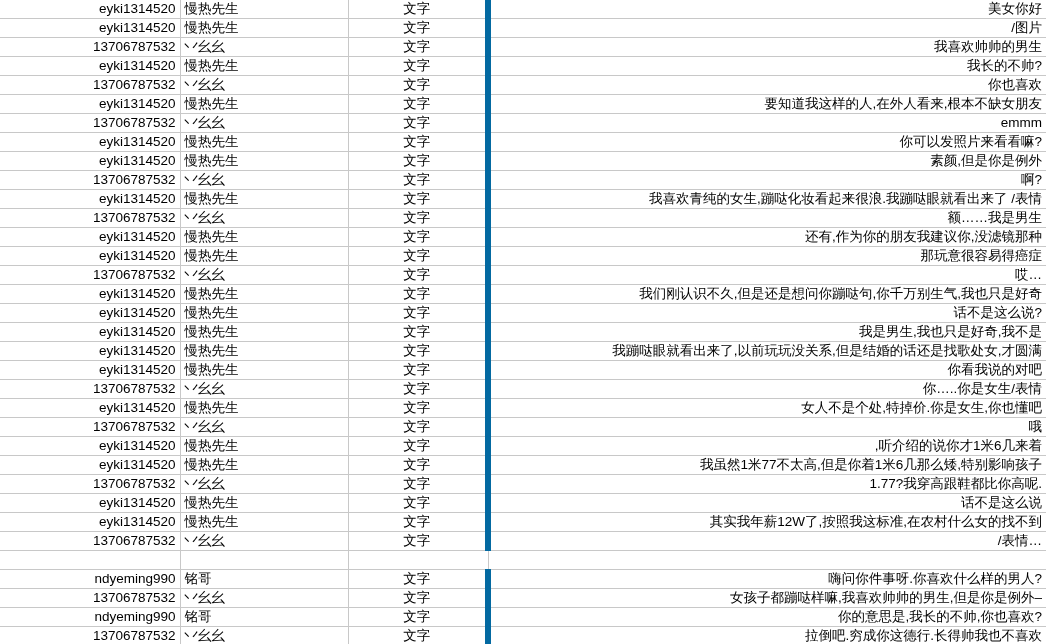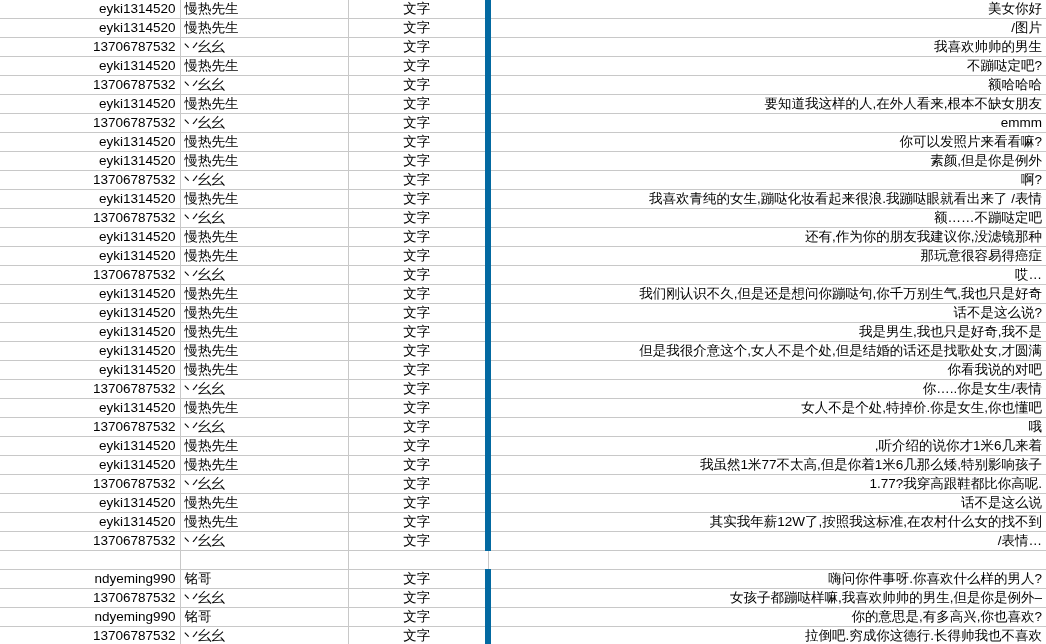--- a/index.html
+++ b/index.html
@@ -89,27 +89,27 @@
       <tr class="">
         <td class="account">13706787532</td>
         <td class="nick">丷幺幺</td>
         <td class="type">文字</td>
         <td class="msg">我喜欢帅帅的男生</td>
       </tr>
       <tr class="">
         <td class="account">eyki1314520</td>
         <td class="nick">慢热先生</td>
         <td class="type">文字</td>
-        <td class="msg">不蹦哒定吧?</td>
-      </tr>
-      <tr class="">
-        <td class="account">13706787532</td>
-        <td class="nick">丷幺幺</td>
-        <td class="type">文字</td>
-        <td class="msg">额哈哈哈</td>
+        <td class="msg">我长的不帅?</td>
+      </tr>
+      <tr class="">
+        <td class="account">13706787532</td>
+        <td class="nick">丷幺幺</td>
+        <td class="type">文字</td>
+        <td class="msg">你也喜欢</td>
       </tr>
       <tr class="">
         <td class="account">eyki1314520</td>
         <td class="nick">慢热先生</td>
         <td class="type">文字</td>
         <td class="msg">要知道我这样的人,在外人看来,根本不缺女朋友</td>
       </tr>
       <tr class="">
         <td class="account">13706787532</td>
         <td class="nick">丷幺幺</td>
@@ -137,21 +137,21 @@
       <tr class="">
         <td class="account">eyki1314520</td>
         <td class="nick">慢热先生</td>
         <td class="type">文字</td>
         <td class="msg">我喜欢青纯的女生,蹦哒化妆看起来很浪.我蹦哒眼就看出来了 /表情</td>
       </tr>
       <tr class="">
         <td class="account">13706787532</td>
         <td class="nick">丷幺幺</td>
         <td class="type">文字</td>
-        <td class="msg">额……不蹦哒定吧</td>
+        <td class="msg">额……我是男生</td>
       </tr>
       <tr class="">
         <td class="account">eyki1314520</td>
         <td class="nick">慢热先生</td>
         <td class="type">文字</td>
         <td class="msg">还有,作为你的朋友我建议你,没滤镜那种</td>
       </tr>
       <tr class="">
         <td class="account">eyki1314520</td>
         <td class="nick">慢热先生</td>
@@ -179,21 +179,21 @@
       <tr class="">
         <td class="account">eyki1314520</td>
         <td class="nick">慢热先生</td>
         <td class="type">文字</td>
         <td class="msg">我是男生,我也只是好奇,我不是</td>
       </tr>
       <tr class="">
         <td class="account">eyki1314520</td>
         <td class="nick">慢热先生</td>
         <td class="type">文字</td>
-        <td class="msg">但是我很介意这个,女人不是个处,但是结婚的话还是找歌处女,才圆满</td>
+        <td class="msg">我蹦哒眼就看出来了,以前玩玩没关系,但是结婚的话还是找歌处女,才圆满</td>
       </tr>
       <tr class="">
         <td class="account">eyki1314520</td>
         <td class="nick">慢热先生</td>
         <td class="type">文字</td>
         <td class="msg">你看我说的对吧</td>
       </tr>
       <tr class="">
         <td class="account">13706787532</td>
         <td class="nick">丷幺幺</td>
@@ -263,21 +263,21 @@
       <tr class="">
         <td class="account">13706787532</td>
         <td class="nick">丷幺幺</td>
         <td class="type">文字</td>
         <td class="msg">女孩子都蹦哒样嘛,我喜欢帅帅的男生,但是你是例外–</td>
       </tr>
       <tr class="">
         <td class="account">ndyeming990</td>
         <td class="nick">铭哥</td>
         <td class="type">文字</td>
-        <td class="msg">你的意思是,有多高兴,你也喜欢?</td>
+        <td class="msg">你的意思是,我长的不帅,你也喜欢?</td>
       </tr>
       <tr class="clipped-last">
         <td class="account">13706787532</td>
         <td class="nick">丷幺幺</td>
         <td class="type">文字</td>
         <td class="msg">拉倒吧.穷成你这德行.长得帅我也不喜欢</td>
       </tr>
     </tbody>
 </table>
 

